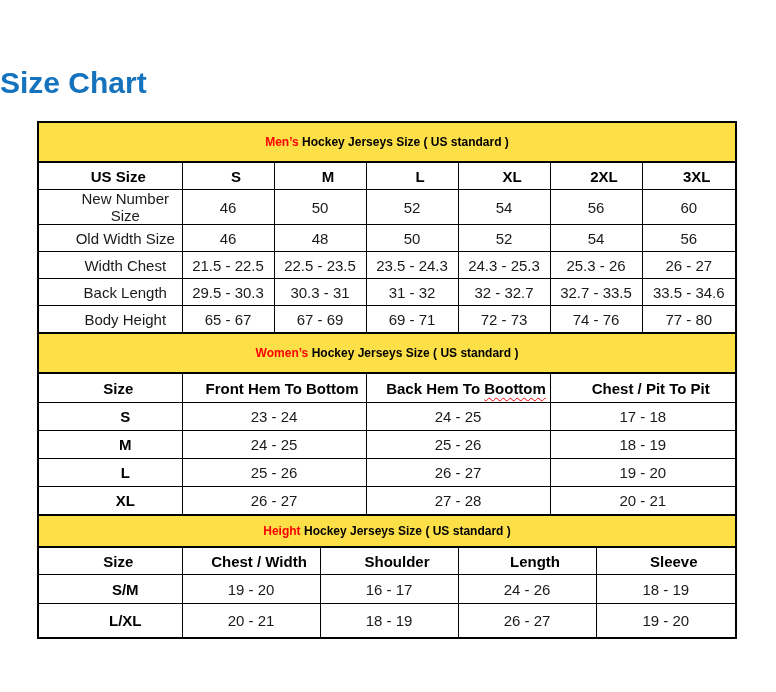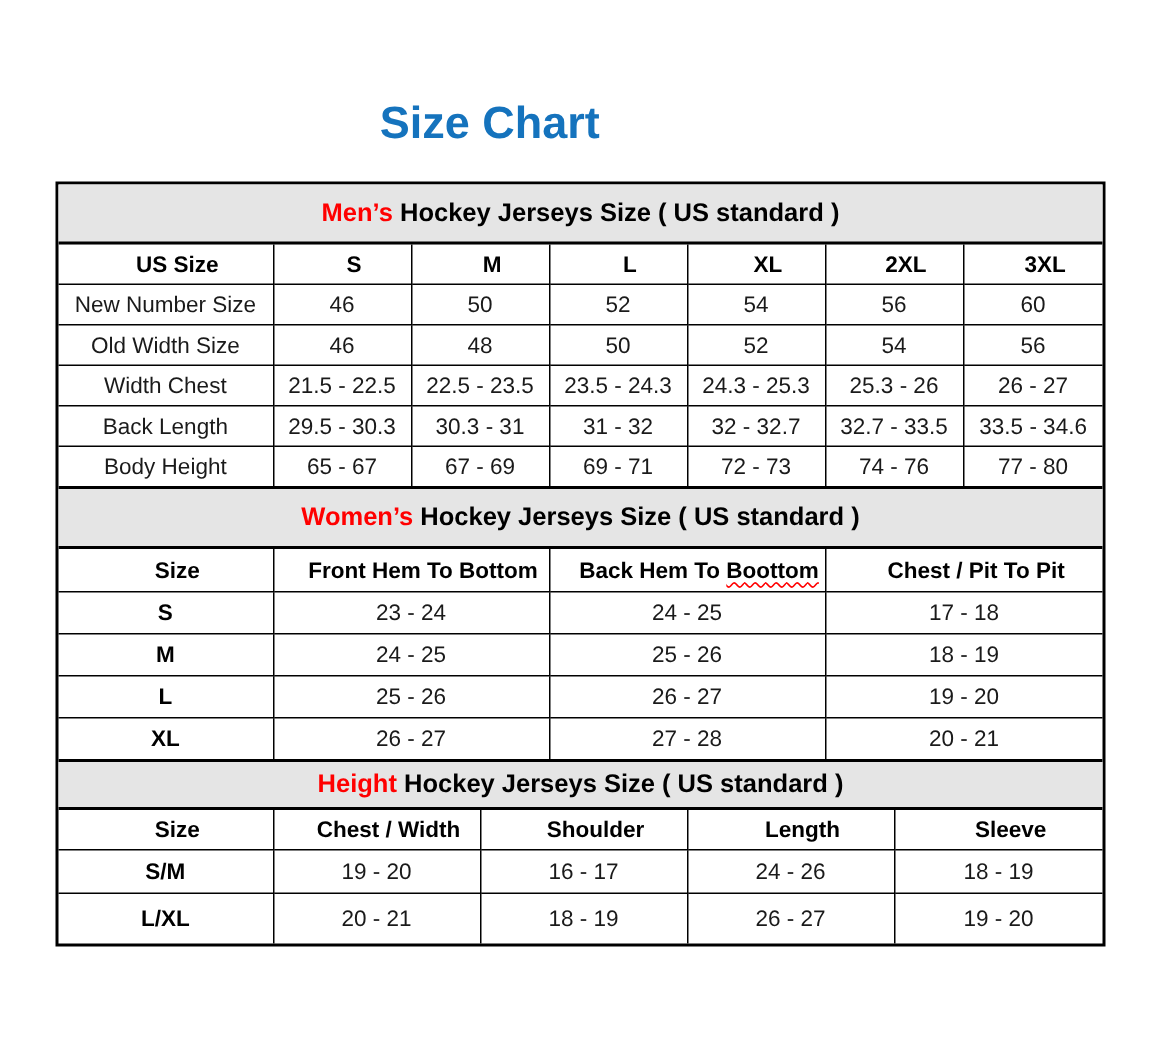--- a/index.html
+++ b/index.html
@@ -7,38 +7,38 @@
     position:relative;
     width:776px;height:692px;
     background:#ffffff;
     font-family:"Liberation Sans","DejaVu Sans",sans-serif;
     color:#000;
     overflow:hidden;
   }
   .page-title{
     position:absolute;
     top:66px;left:0;width:653px;
-    text-align:center;
+    text-align:left;
     font-size:30px;
     font-weight:bold;
     color:#1573BD;
     letter-spacing:0px;
   }
   .chart{
     position:absolute;
     left:37px;top:121px;
     width:700px;
     border:2px solid #000;
     box-sizing:border-box;
   }
   .banner{
-    background:#e5e5e5;
+    background:#fde047;
     text-align:center;
     font-weight:bold;
-    font-size:17px;
+    font-size:12px;
     height:38px;
     line-height:38px;
     border-bottom:2px solid #000;
     white-space:pre;
   }
   .banner.mid{border-top:2px solid #000;}
   .banner.small{height:30px;line-height:30px;}
   .hl{color:#FF0000;}
   table{
     width:100%;
@@ -49,21 +49,21 @@
     border:1px solid #000;
     text-align:center;
     vertical-align:middle;
     font-size:15px;
     padding:0 2px;
     height:26px;
     overflow:hidden;
   }
   th{font-weight:bold;}
   td{font-weight:normal;color:#1a1a1a;}
-  td.rowlabel{color:#1a1a1a;}
+  td.rowlabel{color:#1a1a1a;padding-left:32px;}
   td.rowlabel.b{font-weight:bold;color:#000;}
   .w-table th{height:28px;}
   .w-table td{height:27px;}
   .y-table td{height:28px;}
   .y-table tr.last td{height:33px;}
   
   table tr > *:first-child{border-left:none;}
   table tr > *:last-child{border-right:none;}
   table tr:first-child > *{border-top:none;padding-left:18px;}
   table tr:last-child > *{border-bottom:none;}

